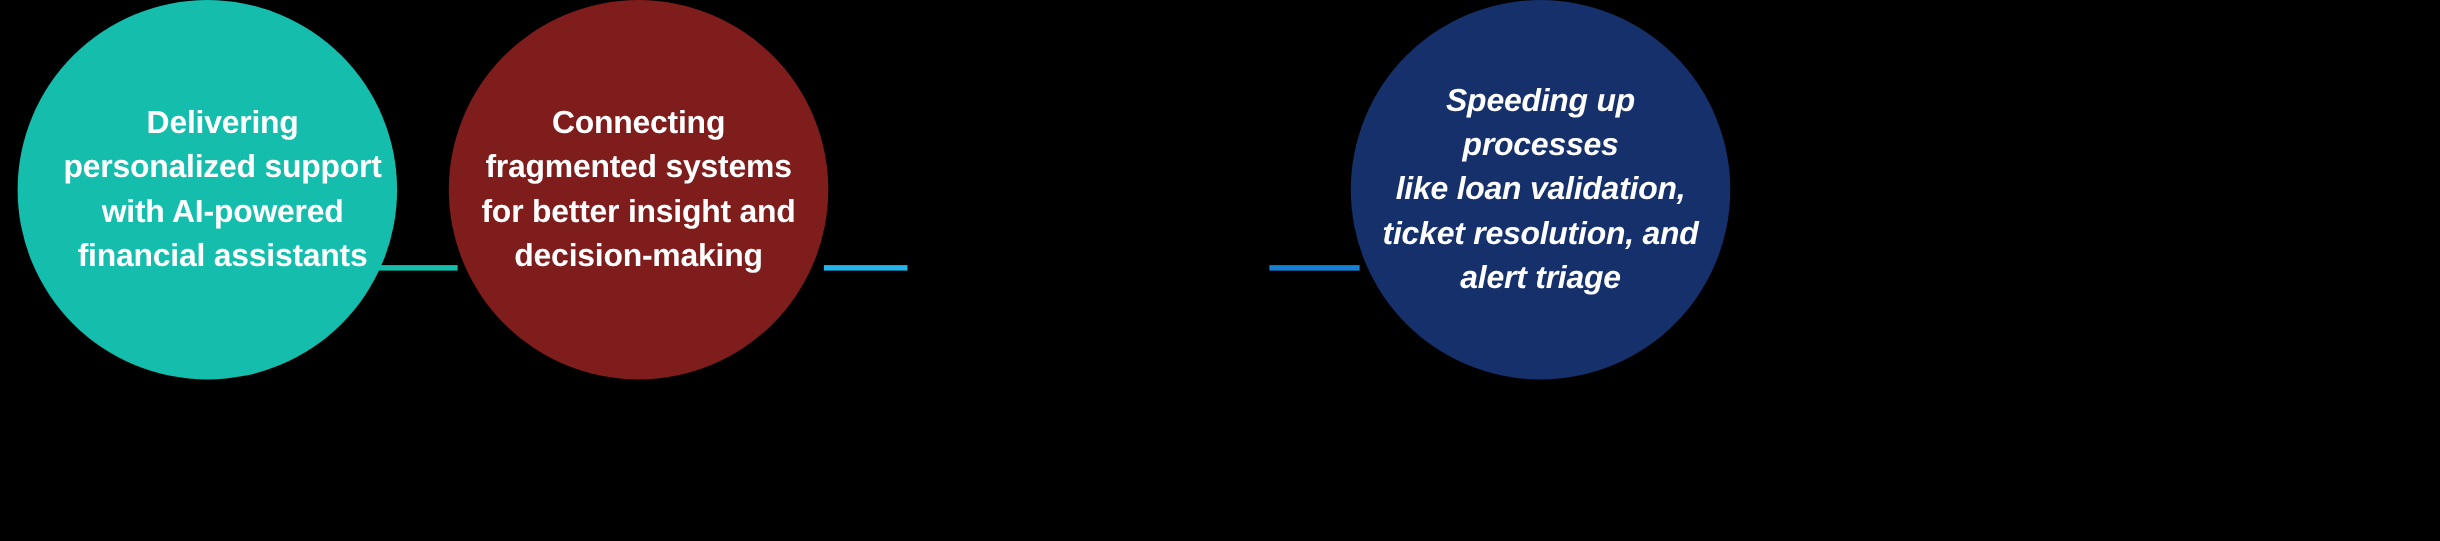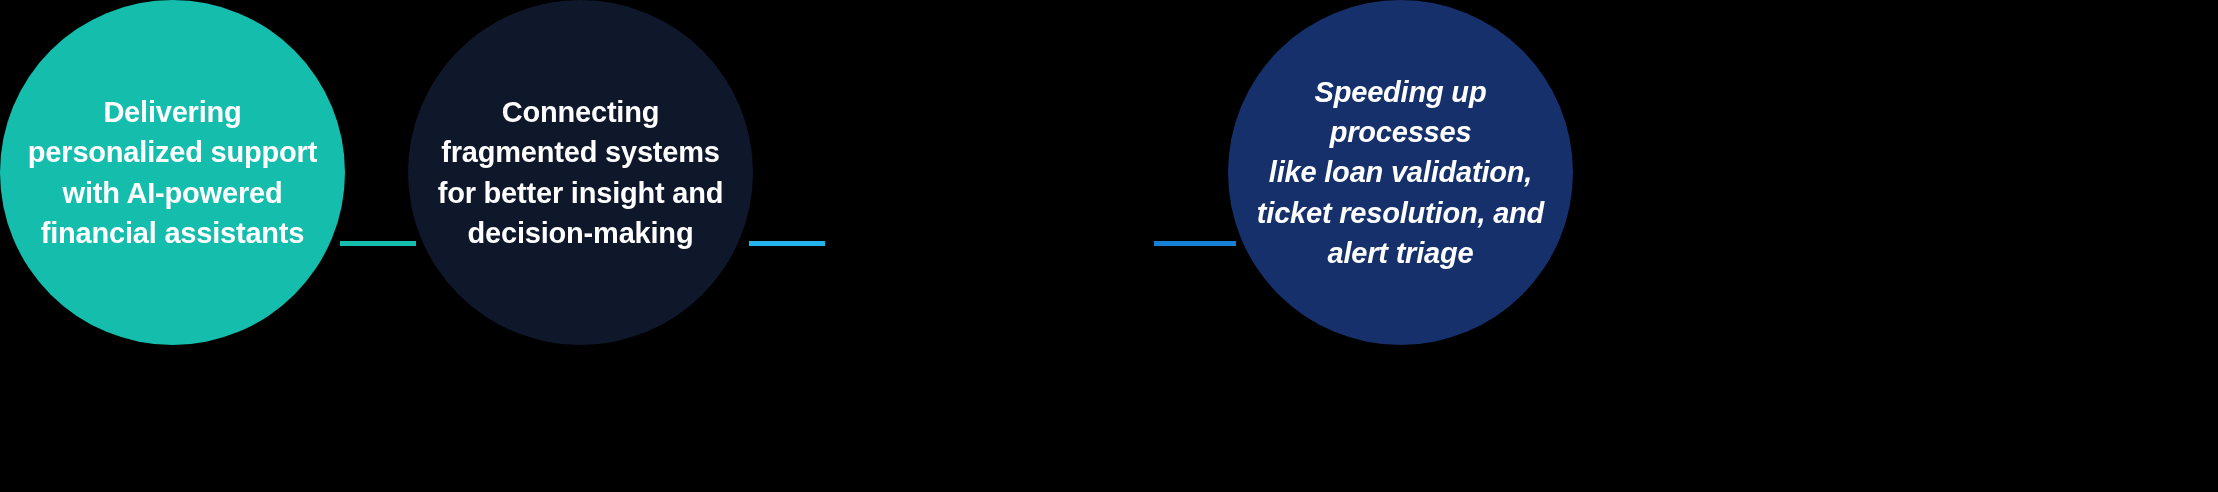--- a/index.html
+++ b/index.html
@@ -48,21 +48,21 @@
     font-size: 29px;
     line-height: 1.38;
     text-align: center;
     letter-spacing: -0.2px;
     padding: 0 14px;
     white-space: pre-line;
     -webkit-font-smoothing: antialiased;
   }
 
   
-  #node-0 { left: 0px;    }
+  #node-0 { left: 16px; justify-content: flex-end;    }
   #node-1 { left: 408px;  }
   #node-2 { left: 813px;  }
   #node-3 { left: 1228px; }
 
   #connector-0 { left: 340px;  width: 76px;  }
   #connector-1 { left: 749px;  width: 76px;  }
   #connector-2 { left: 1154px; width: 82px;  }
 </style>
 </head>
 <body style="background: rgb(0, 0, 0);">
@@ -73,21 +73,21 @@
   <div class="connector" id="connector-1" style="background: rgb(35, 180, 236);"></div>
   <div class="connector" id="connector-2" style="background: rgb(22, 128, 212);"></div>
 
   <div class="node" id="node-0" style="background: rgb(20, 189, 172);">
     <div class="node-label">Delivering
 personalized support
 with AI-powered
 financial assistants</div>
   </div>
 
-  <div class="node" id="node-1" style="background: #0f172a;">
+  <div class="node" id="node-1" style="background: #7f1d1d;">
     <div class="node-label">Connecting
 fragmented systems
 for better insight and
 decision-making</div>
   </div>
 
 
   <div class="node" id="node-3" style="background: rgb(22, 48, 107); font-style: italic;">
     <div class="node-label">Speeding up processes
 like loan validation,

